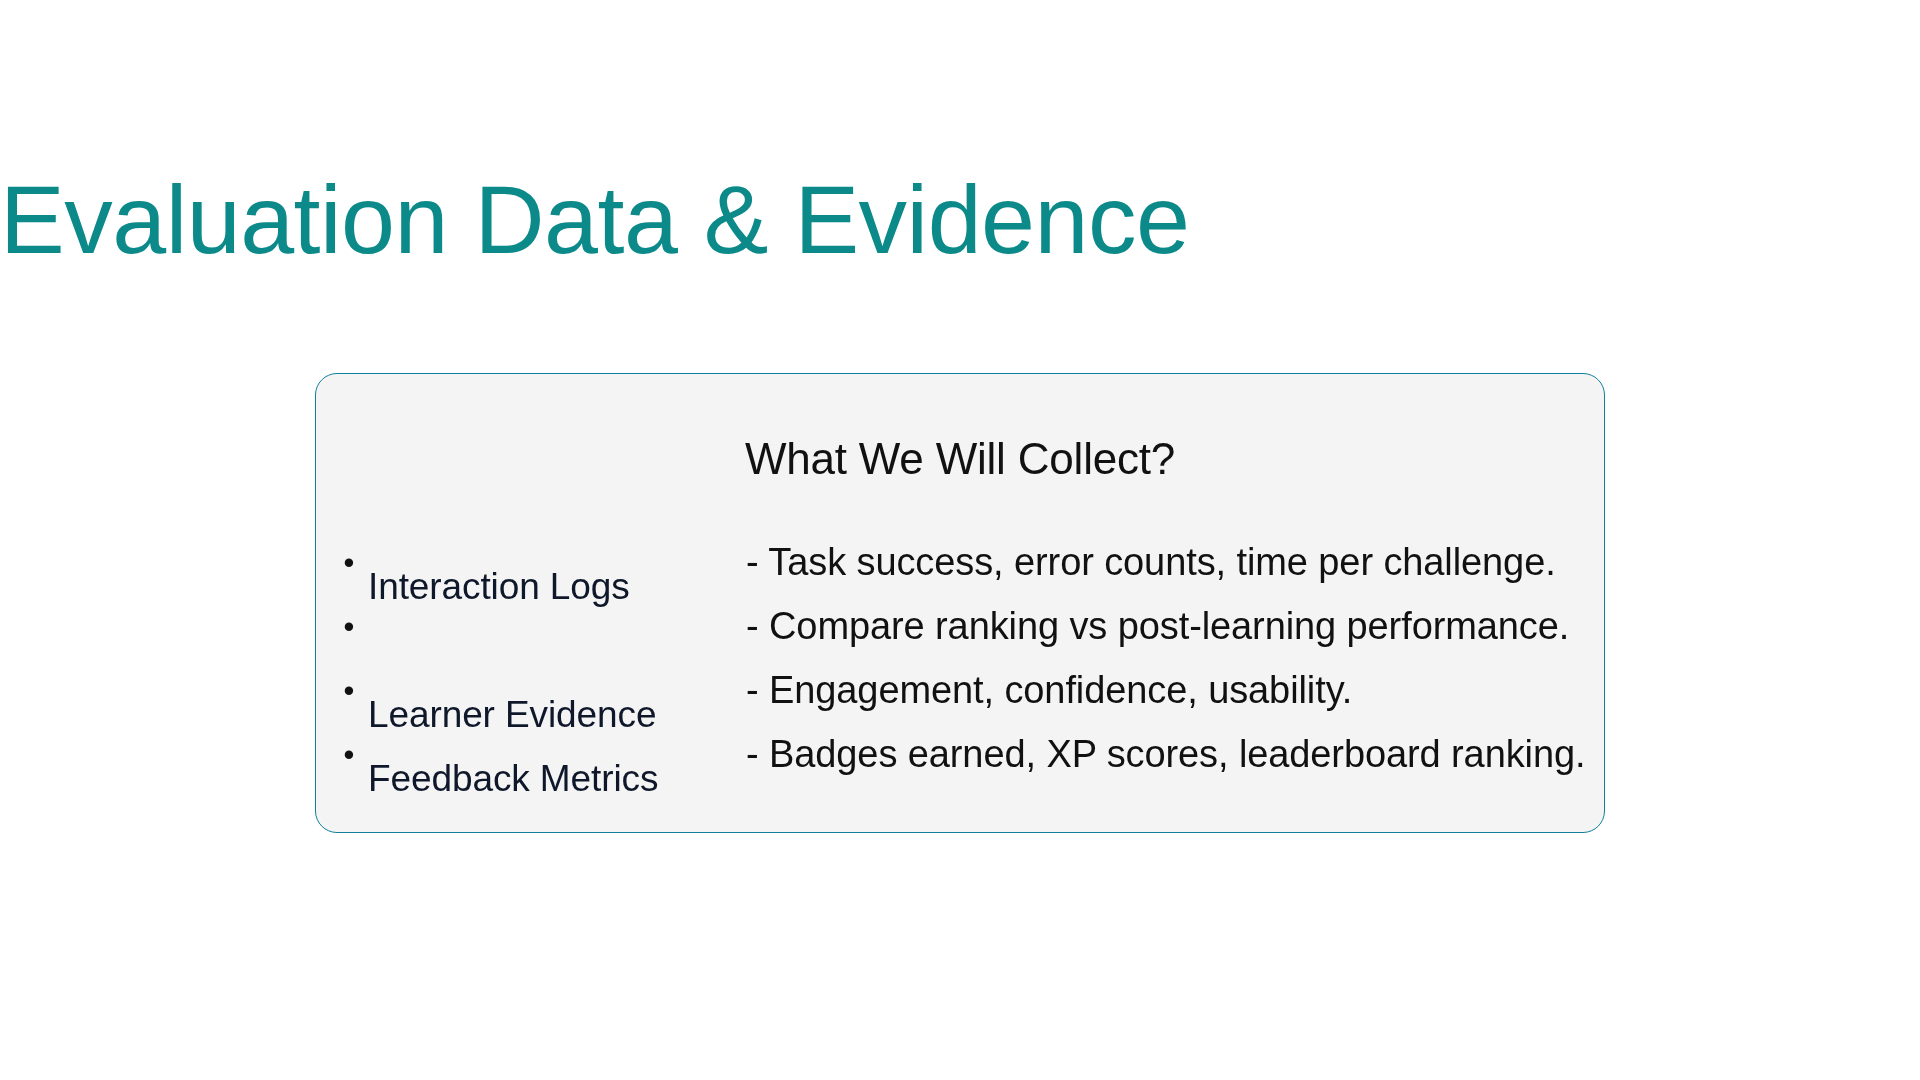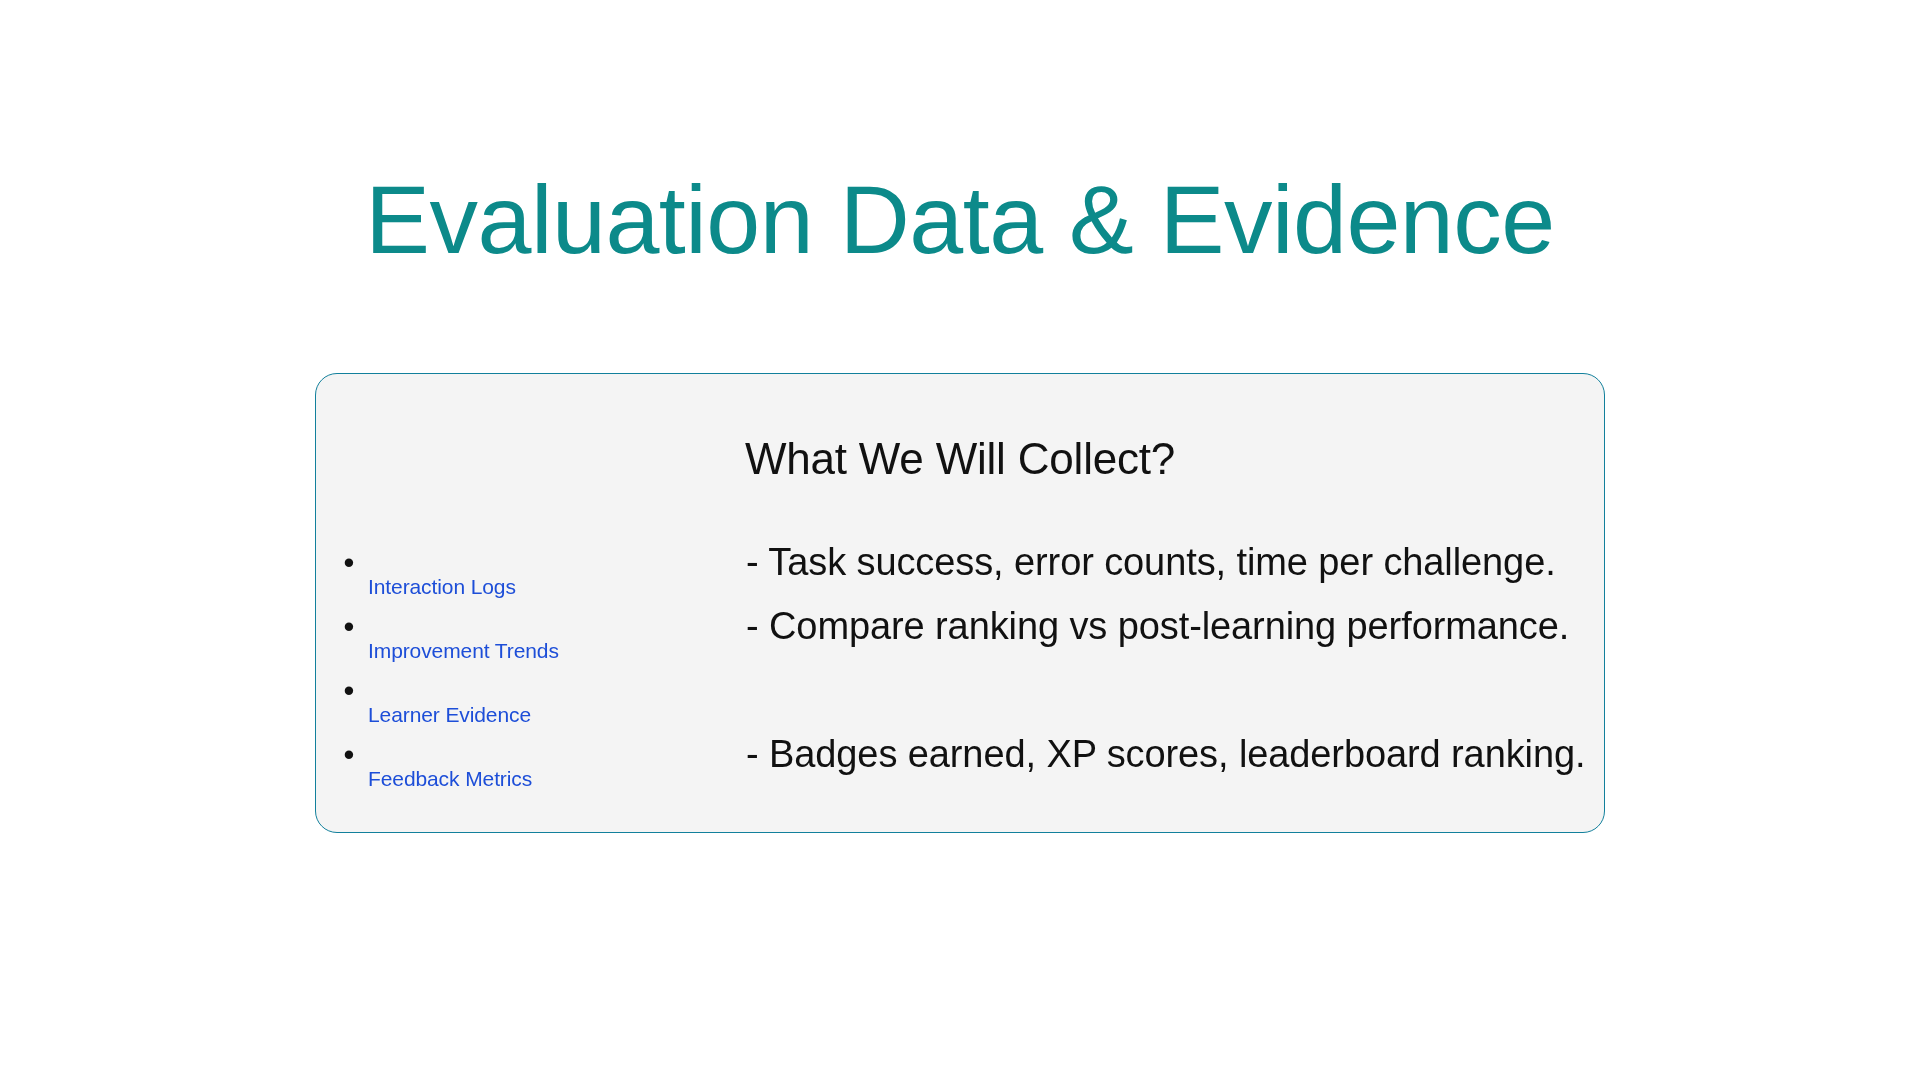--- a/index.html
+++ b/index.html
@@ -24,21 +24,21 @@
     height: 1080px;
     background: #ffffff;
   }
 
   
   .slide-title {
     position: absolute;
     left: 0;
     top: 104px;
     width: 1920px;
-    text-align: center;
+    text-align: left;
     color: #0c8a8a;
     font-size: 97px;
     line-height: 1.06;
     font-weight: 400;
     letter-spacing: -0.5px;
     white-space: nowrap;
   }
 
   
   .card {
@@ -92,22 +92,22 @@
     width: 18px;
     text-align: center;
     color: #111111;
     font-size: 31px;
     line-height: 1;
   }
 
   .row-label {
     position: absolute;
     left: 52px;
-    color: #1d4ed8;
-    font-size: 21px;
+    color: #0f172a;
+    font-size: 37px;
     line-height: 1;
     white-space: nowrap;
     letter-spacing: -0.1px;
     margin-top: 48px;
   }
 
   .row-desc {
     position: absolute;
     left: 430px;
     color: #111111;
@@ -131,27 +131,27 @@
     <ul class="collect-list">
 
       <li class="collect-row">
         <span class="row-bullet">•</span>
         <span class="row-label">Interaction Logs</span>
         <span class="row-desc">- Task success, error counts, time per challenge.</span>
       </li>
 
       <li class="collect-row">
         <span class="row-bullet">•</span>
-        <span class="row-label">Improvement Trends</span>
         <span class="row-desc">- Compare ranking vs post-learning performance.</span>
       </li>
 
       <li class="collect-row">
         <span class="row-bullet">•</span>
         <span class="row-label">Learner Evidence</span>
+        <span class="row-desc">- Engagement, confidence, usability.</span>
       </li>
 
       <li class="collect-row">
         <span class="row-bullet">•</span>
         <span class="row-label">Feedback Metrics</span>
         <span class="row-desc">- Badges earned, XP scores, leaderboard ranking.</span>
       </li>
 
     </ul>
   </section>

